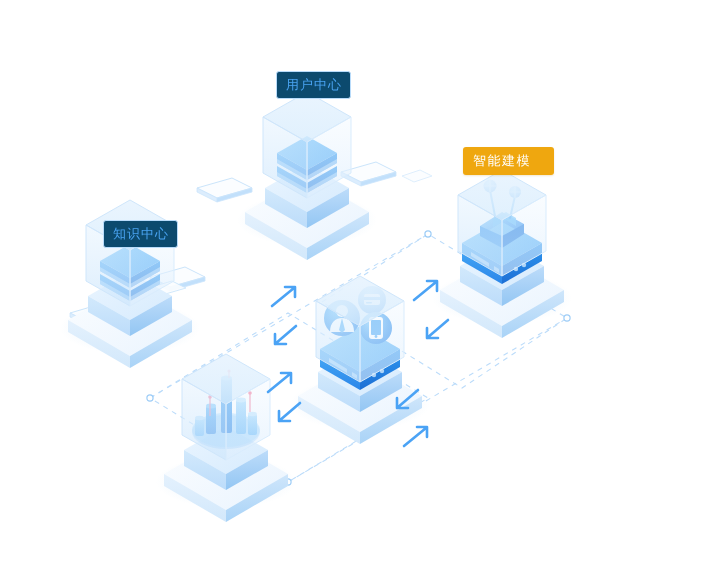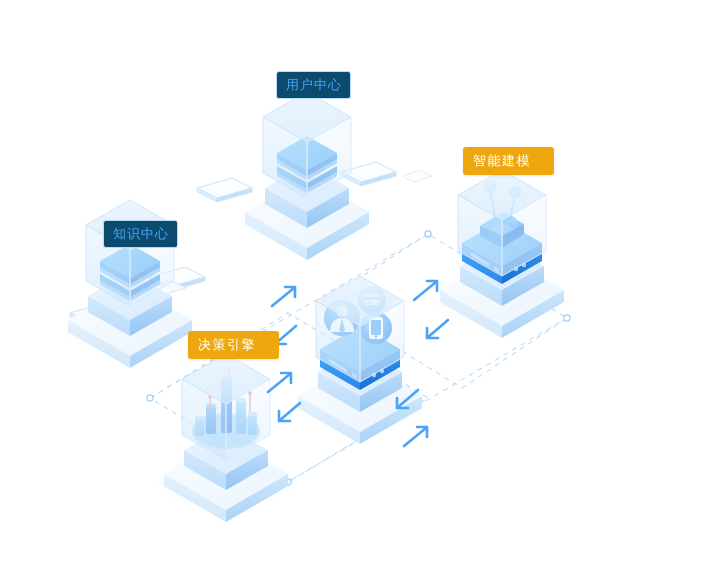--- a/index.html
+++ b/index.html
@@ -344,15 +344,14 @@
     </g>
   </svg>
 
   <div class="label blue" style="left:103px;top:178px;margin-top:42px;">知识中心</div>
 
   <div class="label blue" style="left:276px;top:71px;">用户中心</div>
 
   <div class="label orange" style="left:463px;top:147px;">智能建模</div>
 
 
-  <div class="label orange" style="left:188px;top:331px;">决策引擎</div>
 
 </div>
 
 </body></html>

